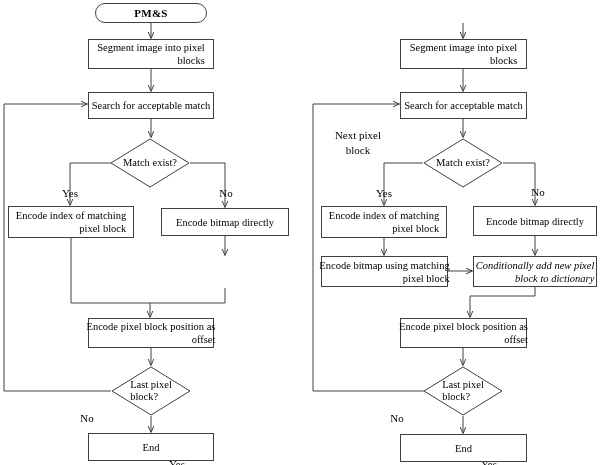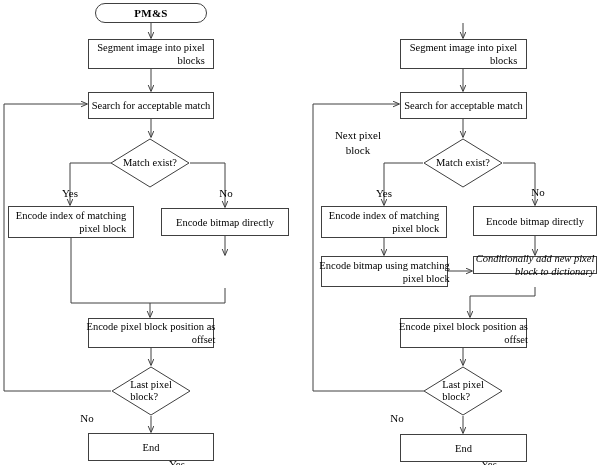--- a/index.html
+++ b/index.html
@@ -130,21 +130,21 @@
   <span class="edge-label" style="left:524px;top:145px;width:28px;">No</span>
 
   <div class="node" style="left:321px;top:206px;width:126px;height:32px;">Encode index of matching
 pixel block</div>
 
   <div class="node" style="left:473px;top:206px;width:124px;height:30px;">Encode bitmap directly</div>
 
   <div class="node" style="left:321px;top:256px;width:127px;height:31px;">Encode bitmap using matching
 pixel block</div>
 
-  <div class="node italic" style="left:473px;top:256px;width:124px;height:18px;">Conditionally add new pixel
+  <div class="node italic" style="left:473px;top:256px;width:124px;height:31px;">Conditionally add new pixel
 block to dictionary</div>
 
   <div class="node" style="left:400px;top:318px;width:127px;height:30px;">Encode pixel block position as
 offset</div>
 
   <div class="diamond" style="left:423px;top:366px;width:80px;height:50px;">
     <svg width="80" height="50">
       <polygon points="40,1 79,25 40,49 1,25" fill="#ffffff" stroke="#404040" stroke-width="1"></polygon>
     </svg>
     <span class="dlabel">Last pixel

